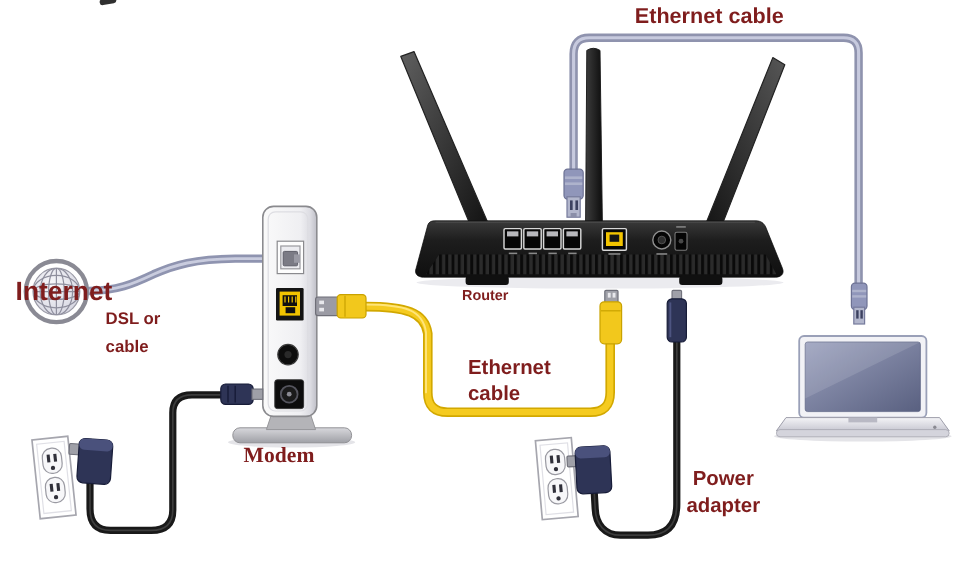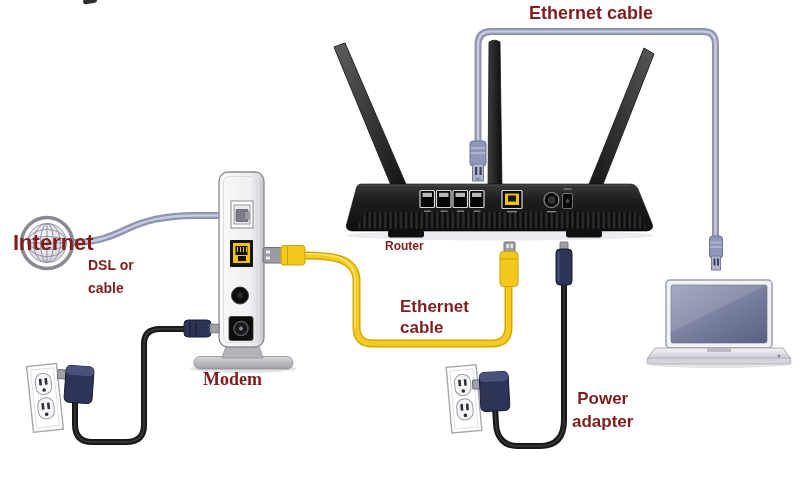--- a/index.html
+++ b/index.html
@@ -6,21 +6,21 @@
   .canvas{position:relative;width:800px;height:489px;background:#ffffff;overflow:hidden;
           font-family:"Liberation Sans",sans-serif;}
   .canvas svg{position:absolute;left:0;top:0;}
   .label{position:absolute;font-weight:700;color:#7f1d1d;letter-spacing:0;
          font-family:"Liberation Sans",sans-serif;}
   #lbl-internet{left:13px;top:189px;font-size:22px;margin-top:41px;}
   #lbl-dsl{left:88px;top:254px;font-size:14px;line-height:23px;}
   #lbl-modem{left:203px;top:369px;font-size:18px;font-family:Liberation Serif, serif;}
   #lbl-router{left:385px;top:239px;font-size:12px;}
   #lbl-eth-top{left:529px;top:3px;font-size:18px;}
-  #lbl-eth-mid{left:400px;top:296px;font-size:17px;line-height:21px;}
+  #lbl-eth-mid{left:390px;top:296px;font-size:17px;line-height:21px;}
   #lbl-power{left:572px;top:387px;font-size:17px;line-height:23px;text-align:center;}
 </style>
 </head>
 <body>
 
 <div class="canvas">
 
 <svg width="800" height="489" viewBox="0 0 800 489">
   <defs>
     <linearGradient id="gRouter" x1="0" y1="0" x2="0" y2="1">

